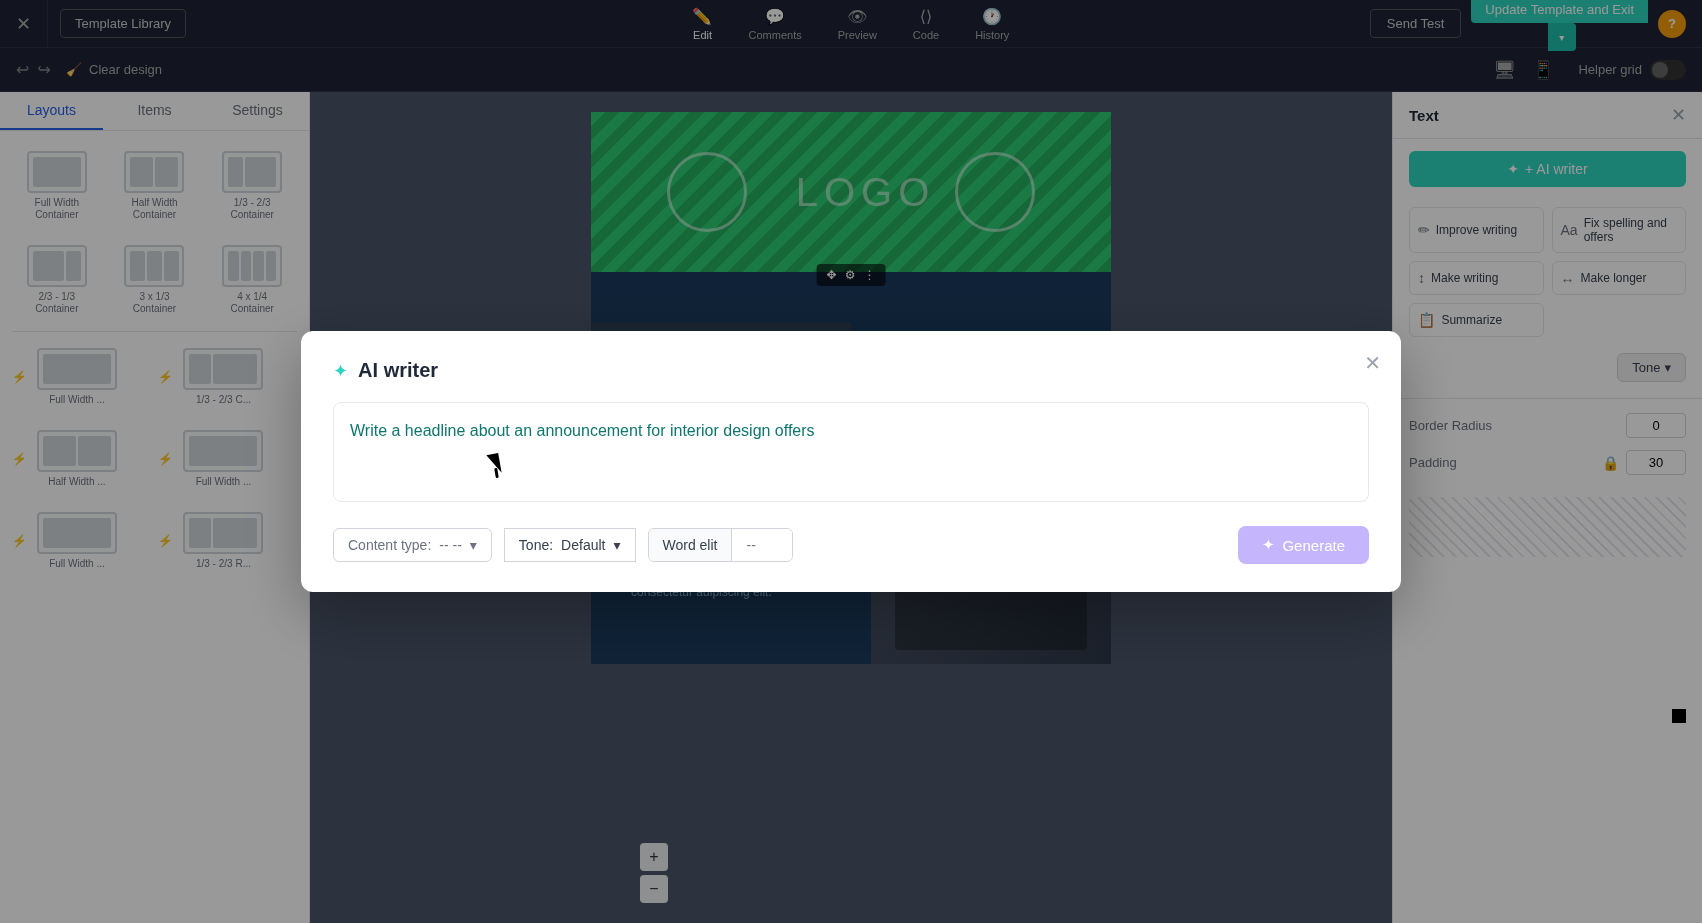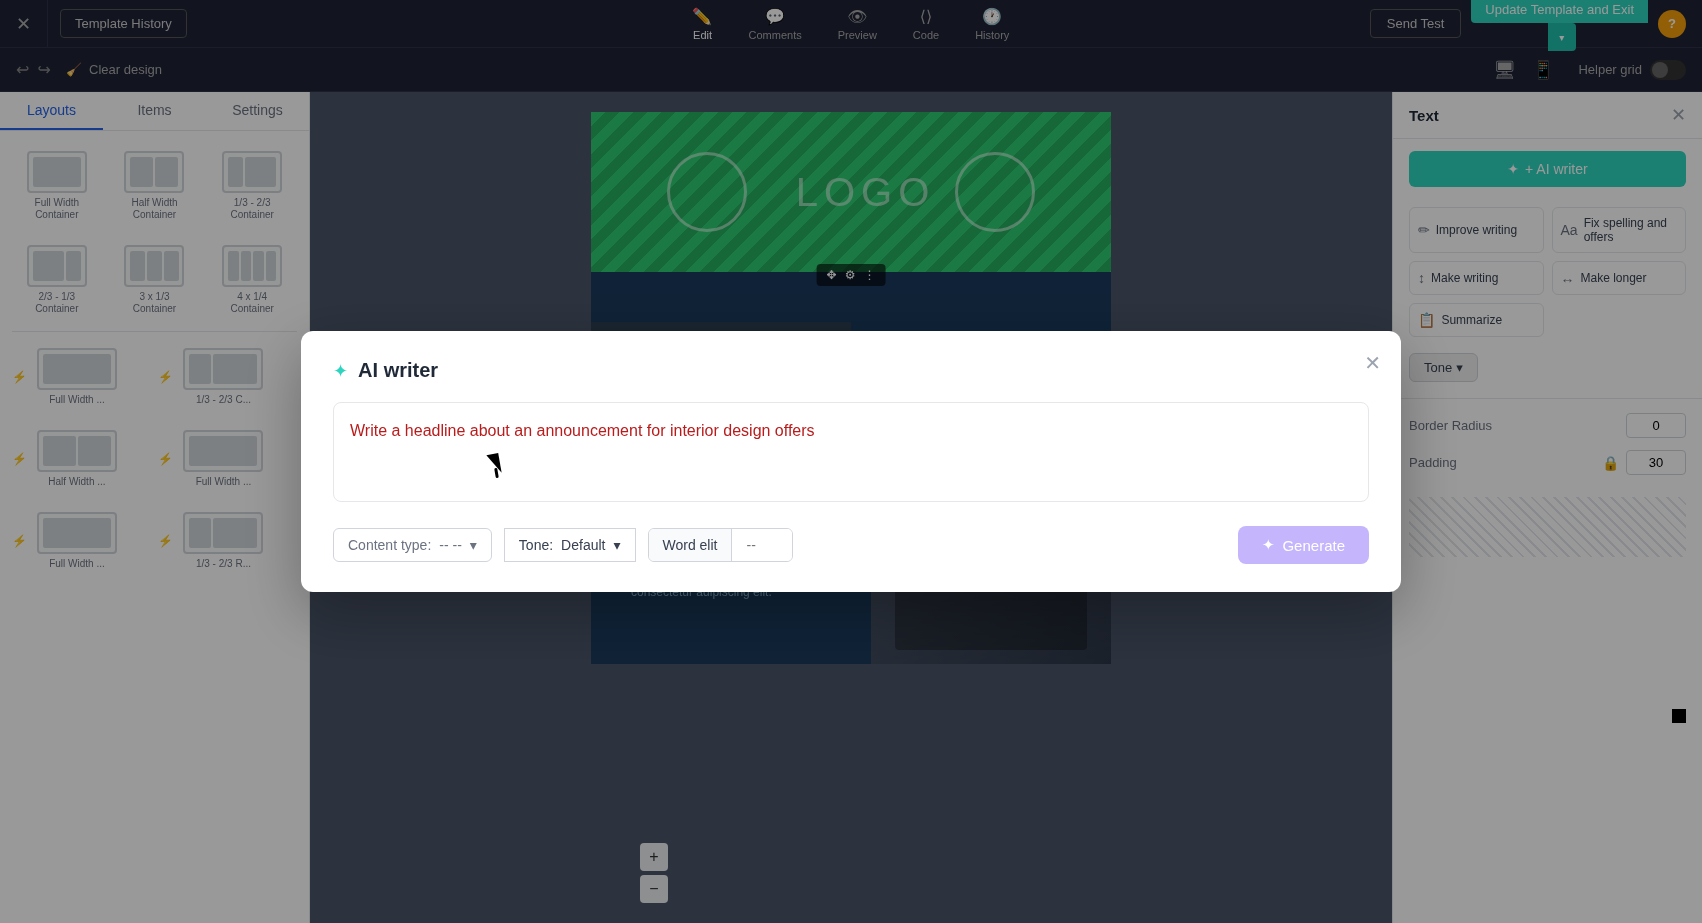--- a/index.html
+++ b/index.html
@@ -125,21 +125,21 @@
       margin: 12px 16px; padding: 10px; background: #2dd4bf; border-radius: 6px;
       display: flex; align-items: center; justify-content: center; gap: 6px;
       color: #fff; font-size: 14px; font-weight: 500; cursor: pointer;
     }
     .action-grid { padding: 8px 16px; display: grid; grid-template-columns: 1fr 1fr; gap: 8px; }
     .action-item {
       display: flex; align-items: center; gap: 6px; padding: 8px; border-radius: 6px;
       font-size: 12px; color: #374151; cursor: pointer; border: 1px solid #e5e7eb;
     }
     .action-icon { font-size: 14px; color: #6b7280; }
-    .tone-row { padding: 8px 16px; display: flex; align-items: center; gap: 8px; }
+    .tone-row { padding: 8px 16px; display: flex; align-items: center; gap: 8px; justify-content: flex-end; }
     .tone-btn { padding: 6px 14px; border: 1px solid #d1d5db; border-radius: 6px; font-size: 13px; color: #374151; cursor: pointer; display: flex; align-items: center; gap: 4px; }
     .right-divider { height: 1px; background: #e5e7eb; margin: 8px 0; }
     .right-field-row { display: flex; align-items: center; justify-content: space-between; padding: 6px 16px; }
     .right-field-label { font-size: 13px; color: #6b7280; }
     .right-field-value { display: flex; align-items: center; gap: 6px; }
     .field-input { width: 60px; padding: 4px 8px; border: 1px solid #d1d5db; border-radius: 4px; font-size: 13px; text-align: center; }
     .lock-icon { color: #9ca3af; font-size: 14px; }
 
     
     .modal-overlay {
@@ -149,21 +149,21 @@
     .modal {
       background: #fff; border-radius: 12px; width: 1100px; max-width: 95vw;
       padding: 28px 32px; position: relative; box-shadow: 0 20px 60px rgba(0,0,0,0.3);
     }
     .modal-header { display: flex; align-items: center; gap: 10px; margin-bottom: 20px; }
     .modal-title { font-size: 20px; font-weight: 600; color: #1f2937; }
     .modal-close { position: absolute; top: 20px; right: 20px; font-size: 20px; color: #9ca3af; cursor: pointer; background: none; border: none; }
     .modal-ai-icon { color: #2dd4bf; font-size: 18px; }
     .modal-textarea {
       width: 100%; min-height: 100px; border: 1px solid #e5e7eb; border-radius: 8px;
-      padding: 16px; font-size: 16px; color: #b91c1c; resize: none; outline: none;
+      padding: 16px; font-size: 16px; color: #0f766e; resize: none; outline: none;
       font-family: inherit; line-height: 1.5;
     }
     .modal-textarea::placeholder { color: #9ca3af; }
     .modal-footer { display: flex; align-items: center; gap: 12px; margin-top: 20px; }
     .content-type-select {
       display: flex; align-items: center; gap: 8px; padding: 8px 14px;
       border: 1px solid #d1d5db; border-radius: 6px; font-size: 14px; color: #6b7280;
       cursor: pointer; background: #fff;
     }
     .tone-select {
@@ -204,21 +204,21 @@
       border-radius: 2px;
       transform: rotate(-10deg);
     }
     .panel-row { display: flex; align-items: center; gap: 6px; padding: 4px 0; }
   </style>
 </head>
 <body>
 
 <div class="top-toolbar">
   <div class="close-btn">✕</div>
-  <button class="template-library-btn">Template History</button>
+  <button class="template-library-btn">Template Library</button>
 
   <div class="toolbar-center">
     <div class="toolbar-item active">
       <span class="icon">✏️</span>
       <span>Edit</span>
     </div>
     <div class="toolbar-item">
       <span class="icon">💬</span>
       <span>Comments</span>
     </div>

